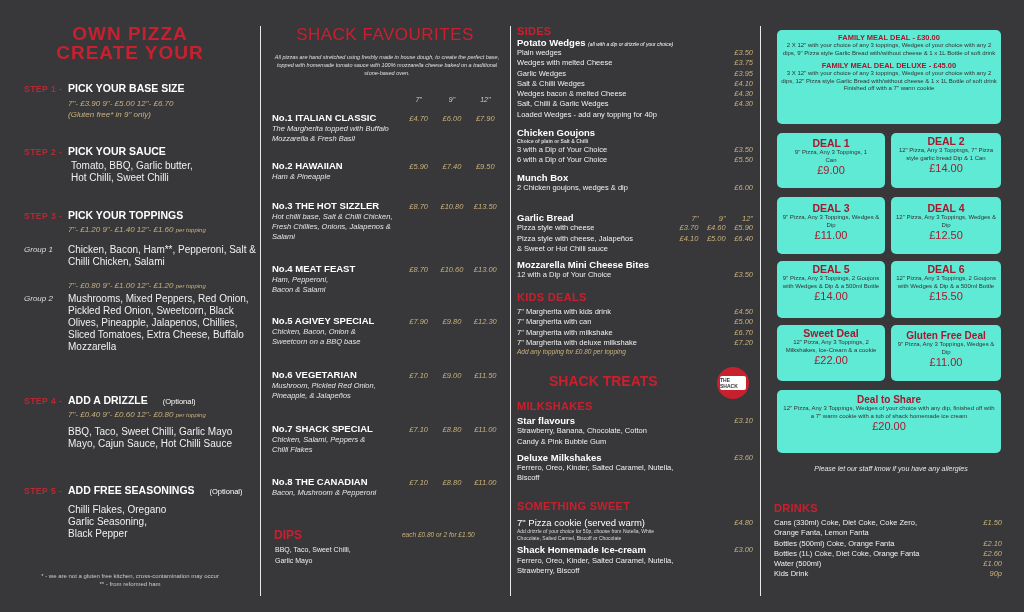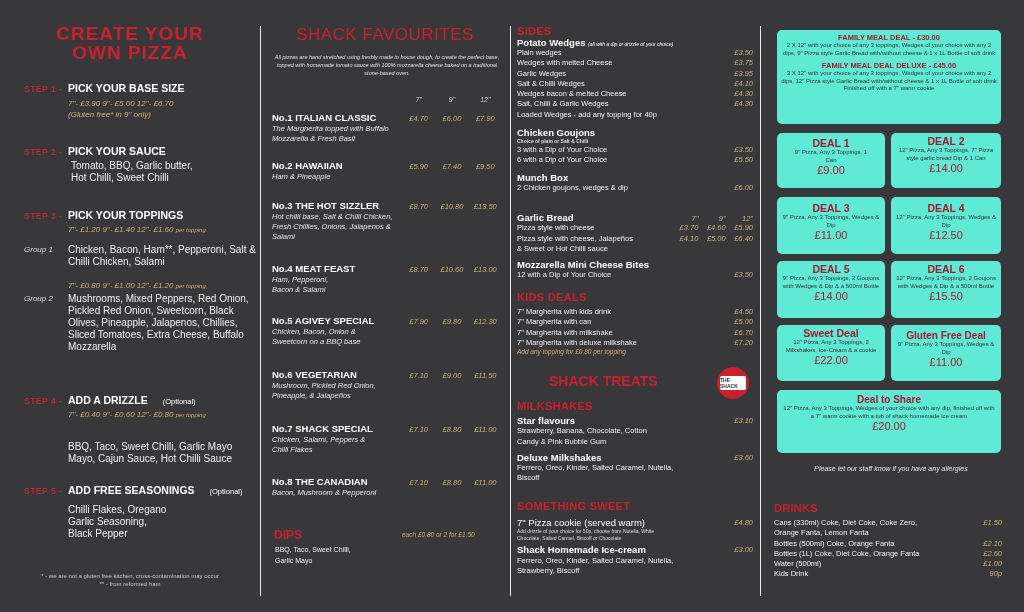--- a/index.html
+++ b/index.html
@@ -68,22 +68,22 @@
   .card .cb { font-size: 6px; line-height: 7.5px; color: #333; }
   .card .cp { color: #a6192e; font-size: 11px; }
   .allergy { position: absolute; left: 0; width: 234px; top: 465px; text-align: center; font-style: italic; font-size: 7px; color: #e8e8e8; }
   .drinks { position: absolute; left: 0; width: 228px; top: 502px; }
 </style>
 </head>
 <body>
 
 <div class="panel" id="col1">
   <div class="c1-title">
+    <div>OWN PIZZA</div>
     <div>CREATE YOUR</div>
-    <div>OWN PIZZA</div>
   </div>
 
   <div class="step" style="top:82px">
     <div class="step-head">
         <span class="step-num">STEP 1 -</span>
         <span class="step-title">PICK YOUR BASE SIZE</span>
       </div>
     <div class="price-line" style="margin-top:4px">7"- £3.90   9"- £5.00   12"- £6.70</div>
     <div class="price-line" style="margin-top:0">(Gluten free* in 9" only)</div>
   </div>
@@ -115,21 +115,21 @@
       <span class="group-items">Mushrooms, Mixed Peppers, Red Onion, Pickled Red Onion, Sweetcorn, Black Olives, Pineapple, Jalapenos, Chillies, Sliced Tomatoes, Extra Cheese, Buffalo Mozzarella</span>
     </div>
   </div>
 
   <div class="step" style="top:394px">
     <div class="step-head">
         <span class="step-num">STEP 4 -</span>
         <span class="step-title"><span>ADD A DRIZZLE</span> <small>(Optional)</small></span>
       </div>
     <div class="price-line"><span>7"- £0.40   9"- £0.60   12"- £0.80</span> <small>per topping</small></div>
-    <div class="step-body" style="margin-top:20px">
+    <div class="step-body" style="margin-top:5px">
       <div>BBQ, Taco, Sweet Chilli, Garlic Mayo</div>
       <div>Mayo, Cajun Sauce, Hot Chilli Sauce</div>
     </div>
   </div>
 
   <div class="step" style="top:484px">
     <div class="step-head">
         <span class="step-num">STEP 5 -</span>
         <span class="step-title"><span>ADD FREE SEASONINGS</span> <small>(Optional)</small></span>
       </div>

